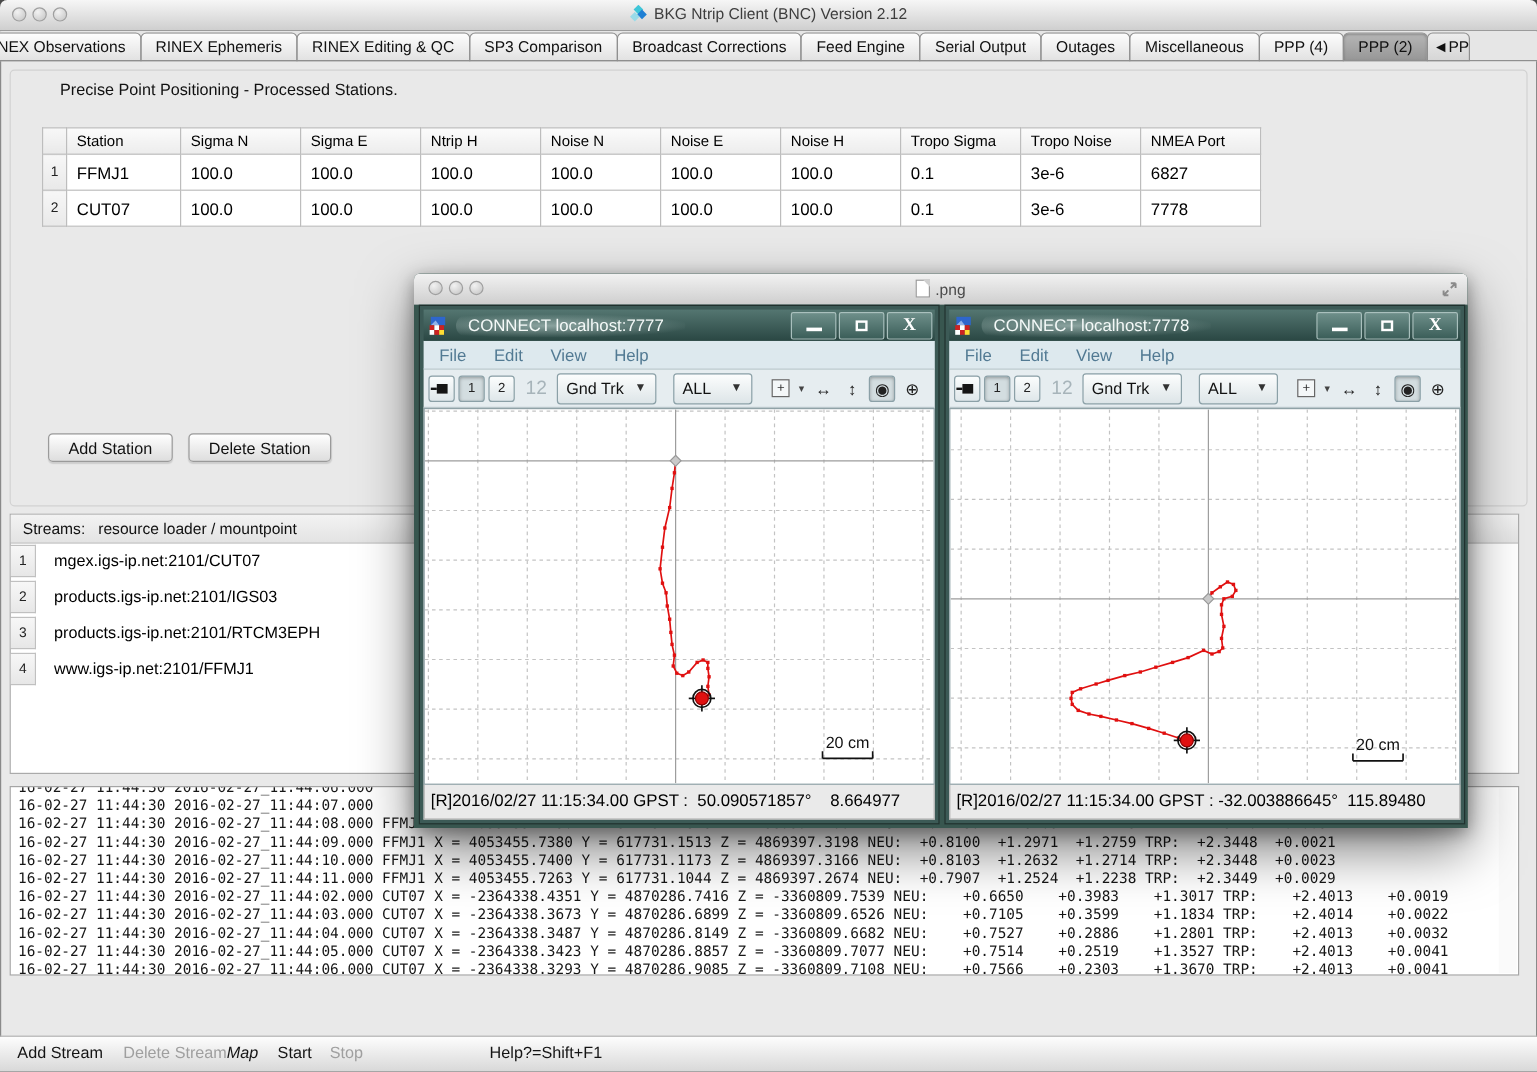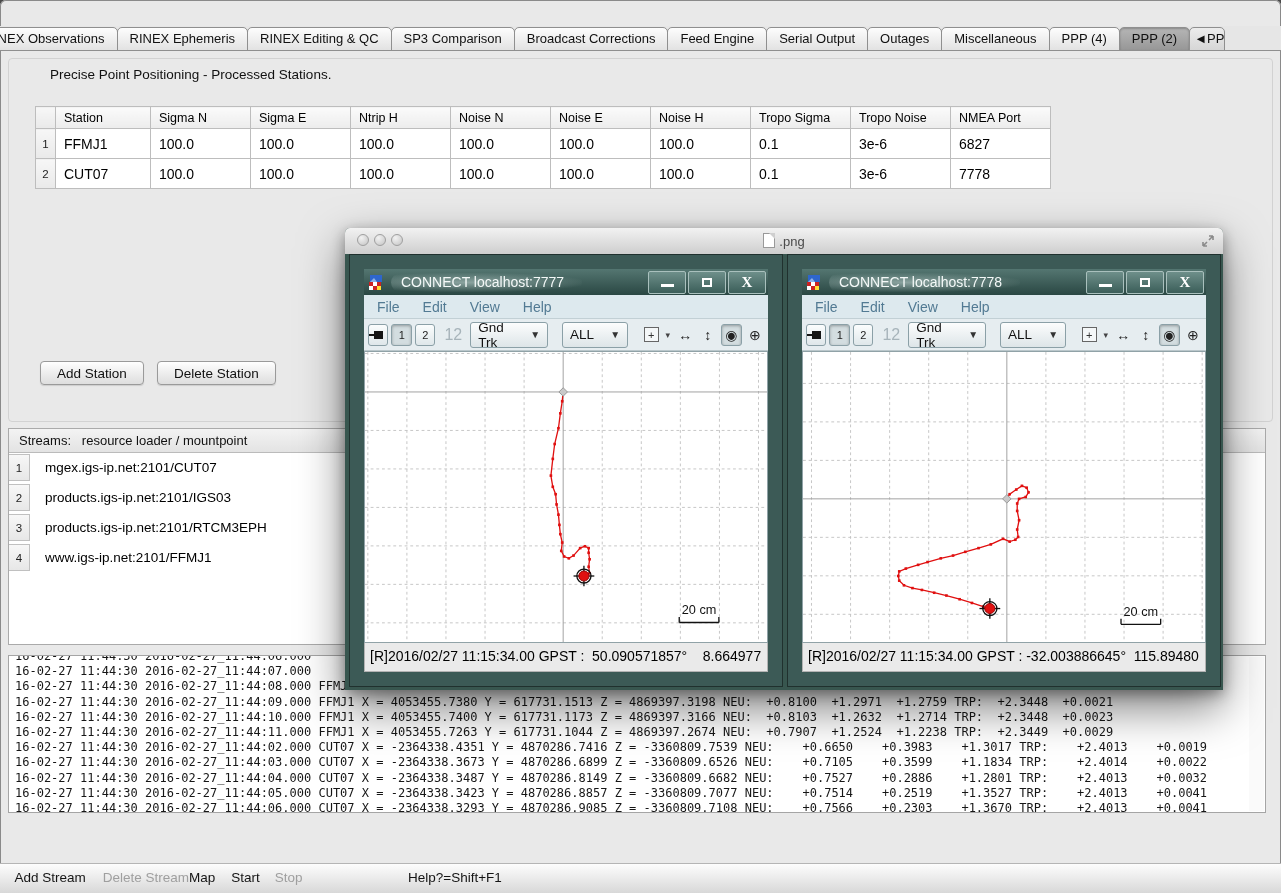--- a/index.html
+++ b/index.html
@@ -87,21 +87,21 @@
   .png-title{position:absolute;left:0;right:0;top:5px;text-align:center;font-size:13px;color:#4a4a4a;}
   .doc-icon{display:inline-block;width:10px;height:13px;background:#fff;border:1px solid #999;
     vertical-align:-2px;margin-right:4px;position:relative;}
   .doc-icon::after{content:"";position:absolute;right:-1px;top:-1px;border:3px solid #cfcfcf;
     border-left-color:transparent;border-bottom-color:transparent;}
   .png-expand{position:absolute;right:8px;top:6px;}
   .png-content{position:absolute;left:0;top:26px;right:0;bottom:0;background:#38564f;}
 
   
   .cwin{position:absolute;top:0;width:434px;height:433px;background:#3c5a56;
-    border:1px solid #20312e;box-sizing:border-box;padding:14px;display:flex;flex-direction:column;}
+    border:1px solid #20312e;box-sizing:border-box;padding:3px;display:flex;flex-direction:column;}
   .cwin.w0{left:4px;} .cwin.w1{left:442px;}
   .ct-titlebar{height:26px;background:linear-gradient(#547671,#2a4743);display:flex;
     align-items:center;flex:0 0 auto;position:relative;}
   .ct-icon{margin:0 6px 0 4px;flex:0 0 auto;}
   .ct-title{color:#f4f9f8;font-size:14px;white-space:nowrap;padding:1px 18px 2px 10px;
     background:radial-gradient(ellipse at 40% 50%,rgba(215,232,229,.50),rgba(215,232,229,0) 75%);
     border-radius:10px;}
   .ct-buttons{position:absolute;right:2px;top:2px;display:flex;}
   .ct-btn{width:36px;height:21px;margin-left:2px;background:linear-gradient(#6e8f8a,#3b5e59);
     border:1px solid #a9c0bd;border-radius:2px;display:flex;align-items:center;justify-content:center;}
@@ -134,20 +134,30 @@
   .ct-plot{flex:1 1 auto;background:#fff;border:1px solid #90a2a7;position:relative;overflow:hidden;}
   .ct-plot svg{position:absolute;left:0;top:0;width:100%;height:100%;}
   .ct-status{height:28px;flex:0 0 auto;background:#eaeaea;border:1px solid #b3b3b3;border-top:none;
     line-height:27px;font-size:14px;color:#000;white-space:pre;overflow:hidden;padding-left:5px;}
 </style>
 </head>
 <body>
 
 <div class="app">
 
+  <div class="titlebar">
+    <span class="tl t1"></span>
+    <span class="tl t2"></span>
+    <span class="tl t3"></span>
+    <div class="title-text"><svg width="15" height="15" viewBox="0 0 15 15">
+          <polygon points="7,0 11,4 7,8 3,4" fill="#3fc6d8"></polygon>
+          <polygon points="10,4 14,8 10,12 6,8" fill="#1f7fd4"></polygon>
+          <polygon points="4,6 8,10 4,14 0,10" fill="#9adbe8"></polygon>
+        </svg><span>BKG Ntrip Client (BNC) Version 2.12</span></div>
+  </div>
 
   <div class="tabbar">
     <div class="tabs" id="tabs">
         <div class="tab" style="padding-left: 3px;">INEX Observations</div>
         <div class="tab">RINEX Ephemeris</div>
         <div class="tab">RINEX Editing &amp; QC</div>
         <div class="tab">SP3 Comparison</div>
         <div class="tab">Broadcast Corrections</div>
         <div class="tab">Feed Engine</div>
         <div class="tab">Serial Output</div>
@@ -248,21 +258,21 @@
 16-02-27 11:44:30 2016-02-27_11:44:07.000 CUT07 X = -2364338.2951 Y = 4870286.9613 Z = -3360809.7673 NEU:    +0.7260    +0.1765    +1.4245 TRP:    +2.4013    +0.0052
 16-02-27 11:44:30 2016-02-27_11:44:08.000 CUT07 X = -2364338.2923 Y = 4870286.9916 Z = -3360809.7483 NEU:    +0.7559    +0.1607    +1.4366 TRP:    +2.4013    +0.0051
 16-02-27 11:44:30 2016-02-27_11:44:09.000 CUT07 X = -2364338.2888 Y = 4870287.0083 Z = -3360809.7368 NEU:    +0.7488    +0.1485    +1.4341 TRP:    +2.4013    +0.0061</pre>
     <div class="log-scroll">
       <div class="log-thumb"></div>
     </div>
   </div>
 
   <div class="bottombar">
     <span style="display:inline-block;width:10px"></span>
-    <span id="bb-items"><span class="bb-item" style="margin-right: 17px;">Add Stream</span><span class="bb-item disabled" style=" text-align: center;">Delete Stream</span><span class="bb-item" style="margin-right: 16px;">Map</span><span class="bb-item" style="margin-right: 15px;">Start</span><span class="bb-item disabled" style="margin-right: 0px;">Stop</span></span>
+    <span id="bb-items"><span class="bb-item" style="margin-right: 17px;">Add Stream</span><span class="bb-item disabled" style=" text-align: center;">Delete Stream</span><span class="bb-item" style="margin-right: 16px; font-style: italic;">Map</span><span class="bb-item" style="margin-right: 15px;">Start</span><span class="bb-item disabled" style="margin-right: 0px;">Stop</span></span>
     <span class="bb-help">Help?=Shift+F1</span>
   </div>
 
   <div class="pngwin">
     <div class="png-titlebar">
       <span class="tl t1"></span>
       <span class="tl t2"></span>
       <span class="tl t3"></span>
       <div class="png-title"><span class="doc-icon"></span><span>.png</span></div>
       <svg class="png-expand" width="14" height="14" viewBox="0 0 14 14">

